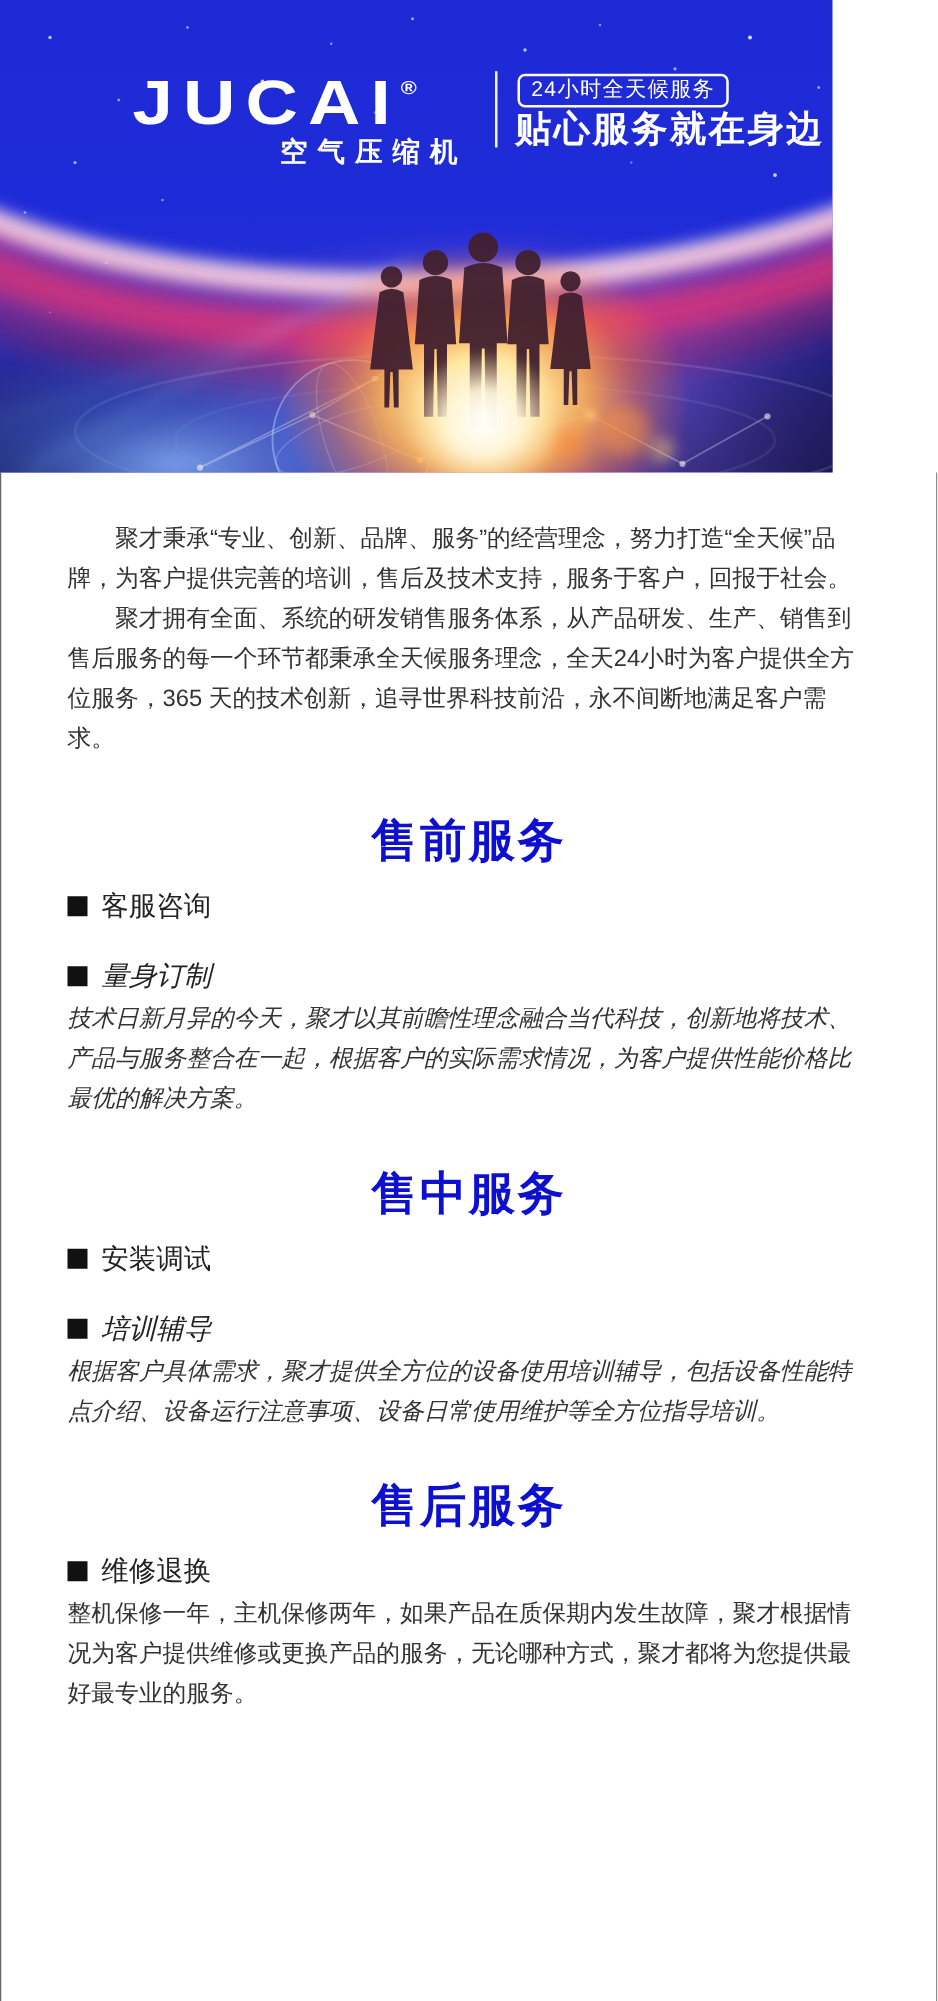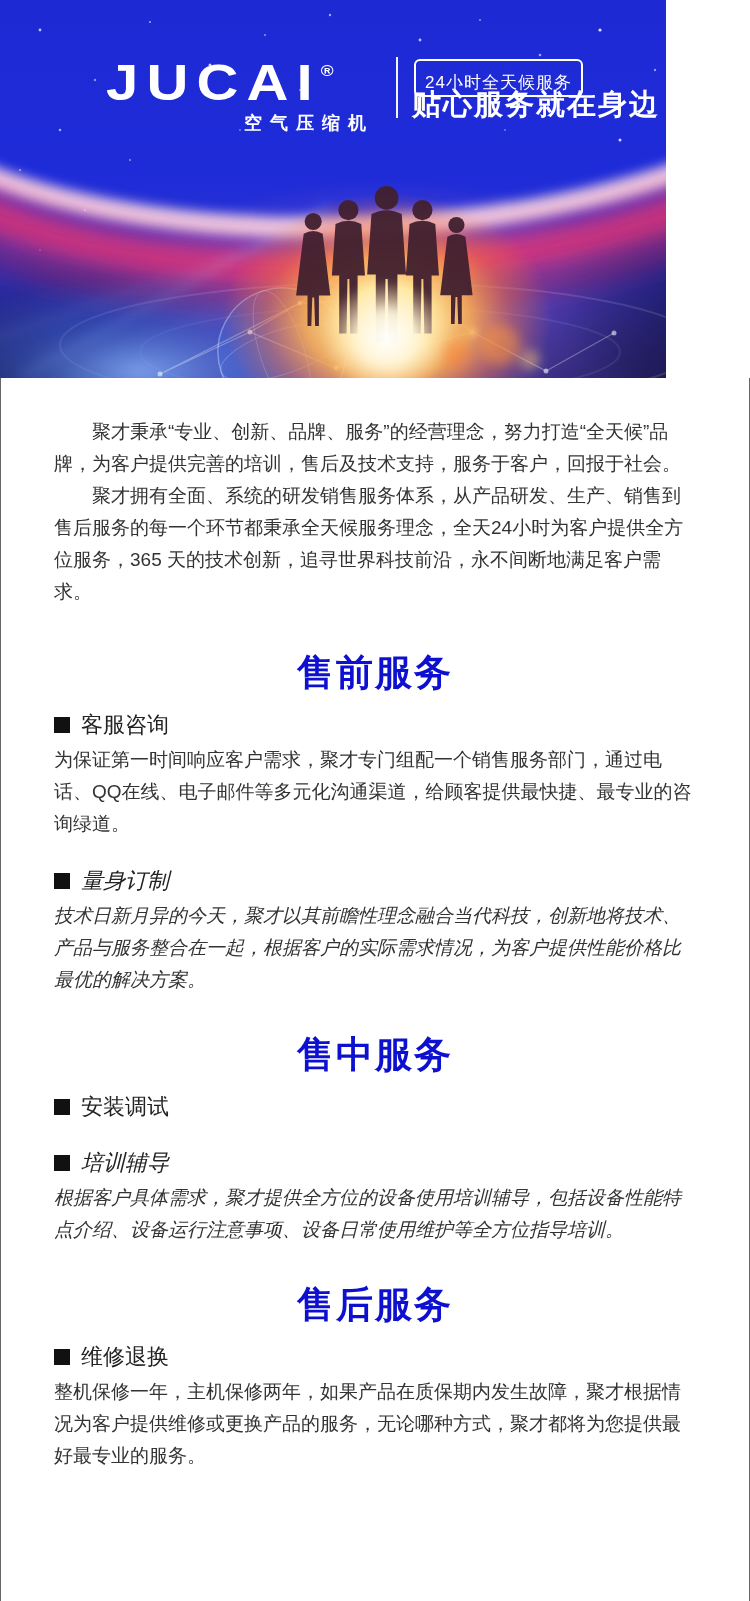--- a/index.html
+++ b/index.html
@@ -11,27 +11,27 @@
   
   .hero{position:relative;width:666px;height:378px;overflow:hidden;}
   .hero svg{display:block;}
   .brand{position:absolute;left:106px;top:46px;width:290px;color:#fff;}
   .logo-main{
     font-weight:bold;font-size:50px;line-height:50px;letter-spacing:7px;
     transform:scaleX(1.16);transform-origin:left center;white-space:nowrap;
   }
   .logo-main .reg{font-size:15px;vertical-align:24px;letter-spacing:0;}
   .logo-sub{
-    margin-top:1px;font-weight:bold;font-size:18px;line-height:28px;
+    margin-top:1px;font-weight:bold;font-size:22px;line-height:28px;
     letter-spacing:8px;text-align:right;padding-right:22px;white-space:nowrap;
   }
   .v-divider{position:absolute;left:396px;top:57px;width:2px;height:61px;background:rgba(255,255,255,.95);}
   .badge{
     position:absolute;left:414px;top:59px;color:#fff;font-size:17px;line-height:20px;
-    border:2px solid #fff;border-radius:6px;padding:12px 9px 2px;letter-spacing:1px;white-space:nowrap;
+    border:2px solid #fff;border-radius:6px;padding:1px 9px 2px;letter-spacing:1px;white-space:nowrap;
   }
   .tagline{
     position:absolute;left:412px;top:88px;color:#fff;font-weight:bold;
     font-size:29px;line-height:32px;letter-spacing:2px;white-space:nowrap;
   }
   
   .content{
     box-sizing:border-box;width:750px;height:1386px;
     border:1px solid #666;border-top:none;
     padding:38px 53px 0 53px;
@@ -232,21 +232,20 @@
       <p>聚才拥有全面、系统的研发销售服务体系，从产品研发、生产、销售到售后服务的每一个环节都秉承全天候服务理念，全天24小时为客户提供全方位服务，365 天的技术创新，追寻世界科技前沿，永不间断地满足客户需求。</p>
     </div>
 
     <section>
       <h2 class="section-title">售前服务</h2>
       <div class="item">
         <h3 class="item-heading">
           <span class="bullet"></span>
           <span>客服咨询</span>
         </h3>
-        <p class="item-body">为保证第一时间响应客户需求，聚才专门组配一个销售服务部门，通过电话、QQ在线、电子邮件等多元化沟通渠道，给顾客提供最快捷、最专业的咨询绿道。</p>
       </div>
       <div class="item gap" style="margin-top:26px;">
         <h3 class="item-heading">
           <span class="bullet"></span>
           <span>量身订制</span>
         </h3>
         <p class="item-body">技术日新月异的今天，聚才以其前瞻性理念融合当代科技，创新地将技术、产品与服务整合在一起，根据客户的实际需求情况，为客户提供性能价格比最优的解决方案。</p>
       </div>
     </section>
 

